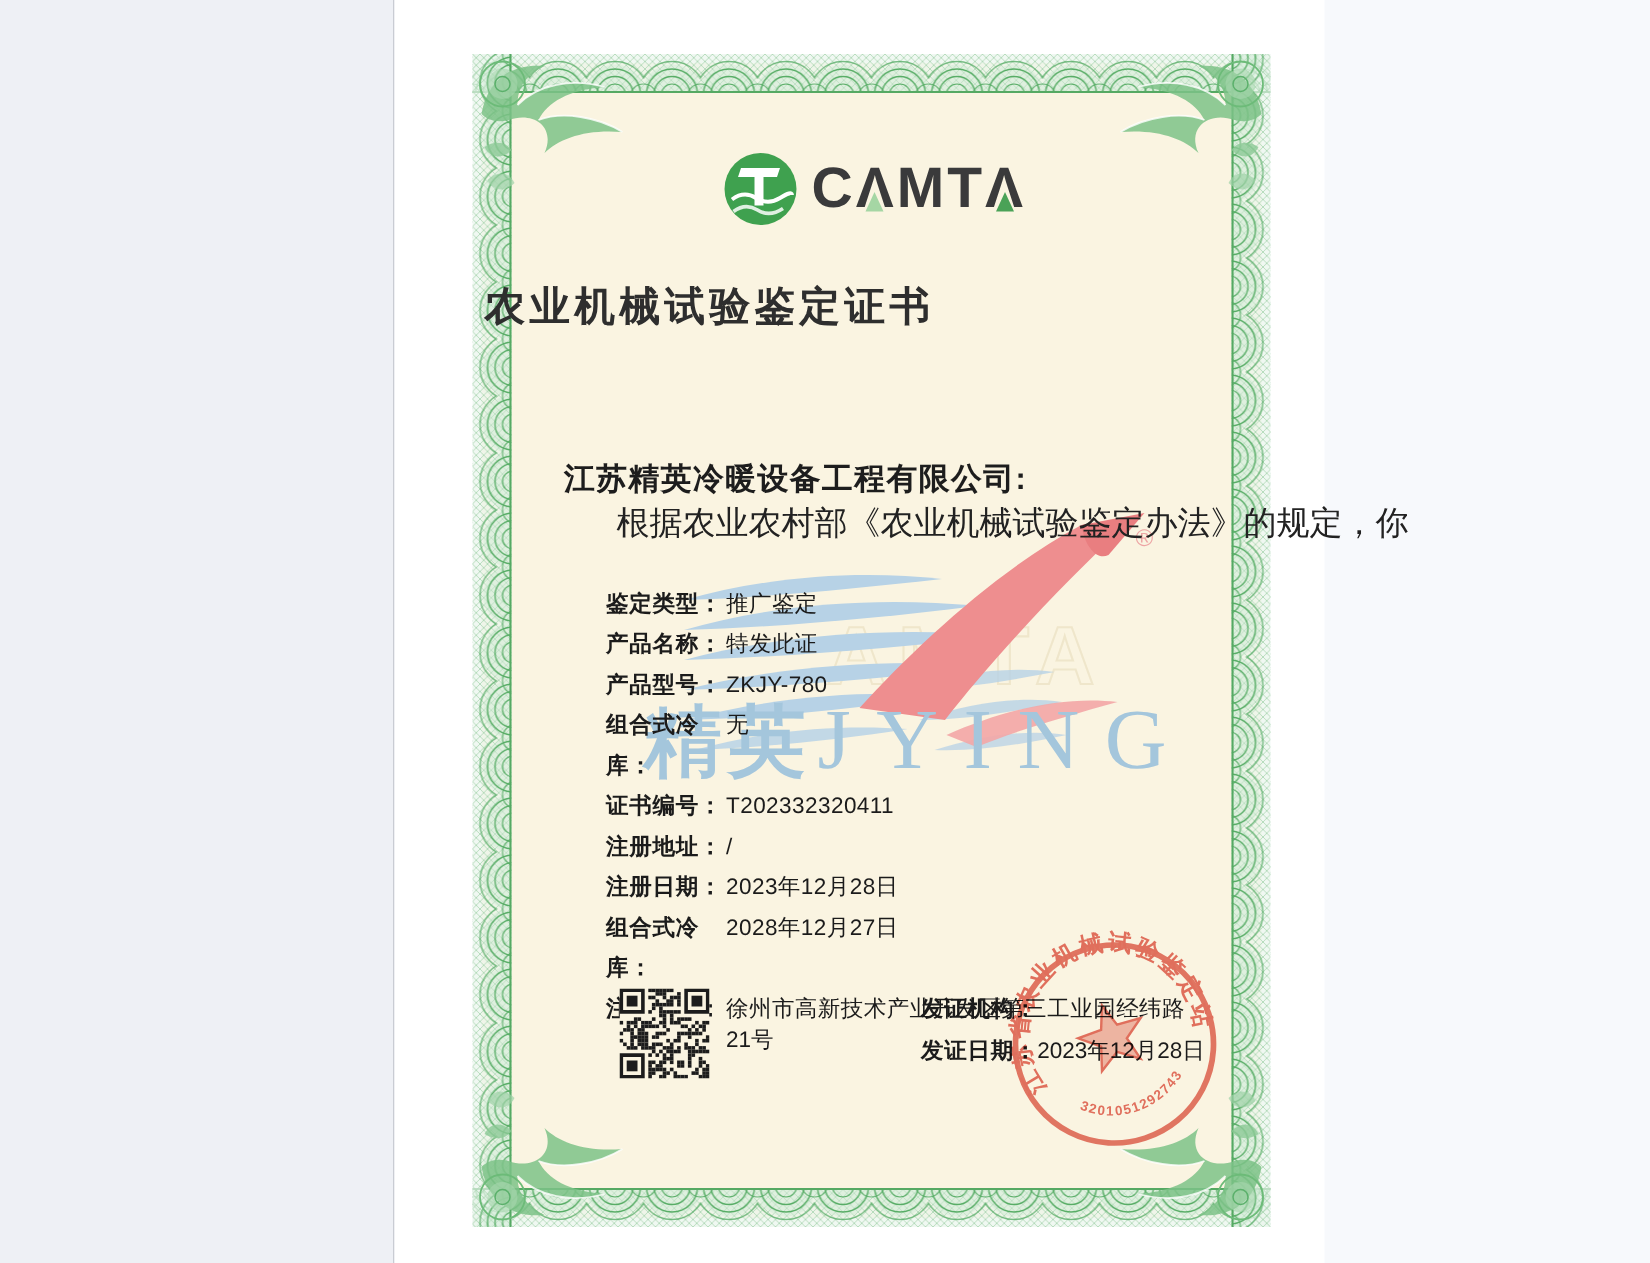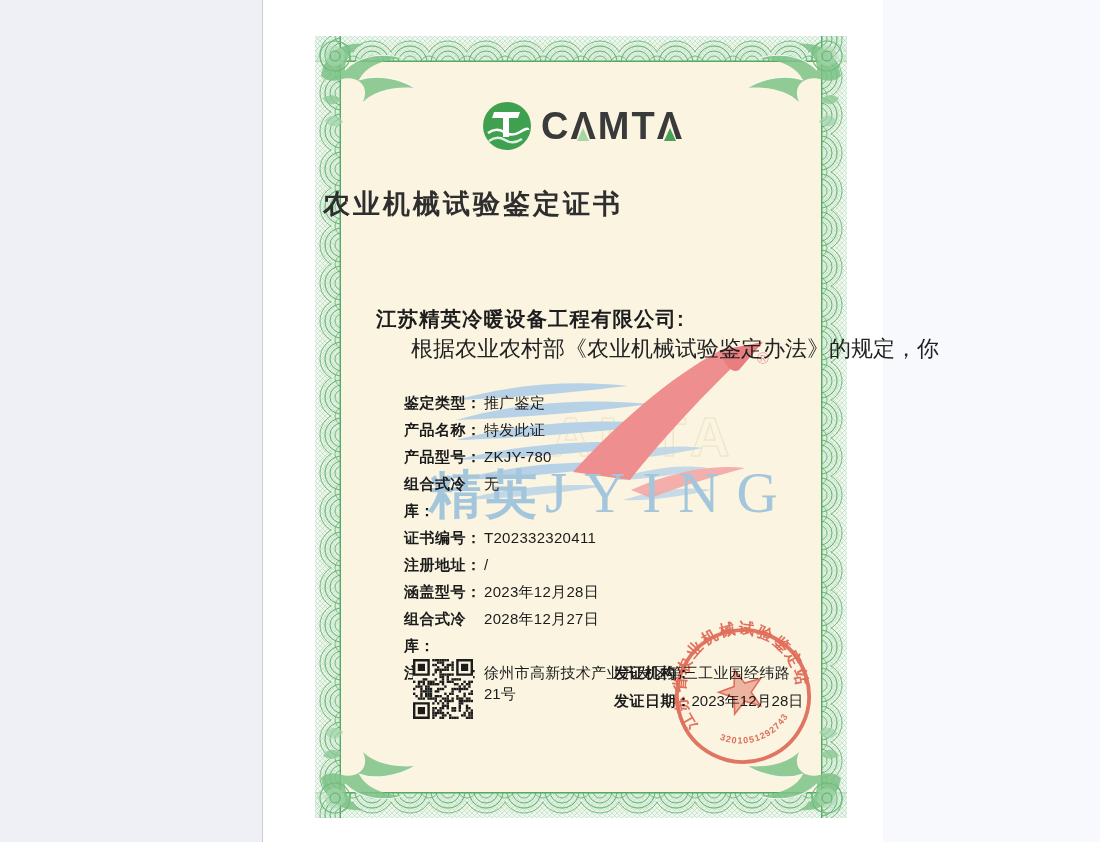--- a/index.html
+++ b/index.html
@@ -182,21 +182,21 @@
     </div>
     <div class="frow">
       <span class="flabel">证书编号：</span>
       <span class="fvalue">T202332320411</span>
     </div>
     <div class="frow">
       <span class="flabel">注册地址：</span>
       <span class="fvalue">/</span>
     </div>
     <div class="frow">
-      <span class="flabel">涵盖型号：</span>
+      <span class="flabel">注册日期：</span>
       <span class="fvalue">2023年12月28日</span>
     </div>
     <div class="frow">
       <span class="flabel">组合式冷库：</span>
       <span class="fvalue">2028年12月27日</span>
     </div>
     <div class="frow">
       <span class="flabel">注册地址：</span>
       <span class="fvcol">
         <span class="fvalue">徐州市高新技术产业开发区第三工业园经纬路</span>

